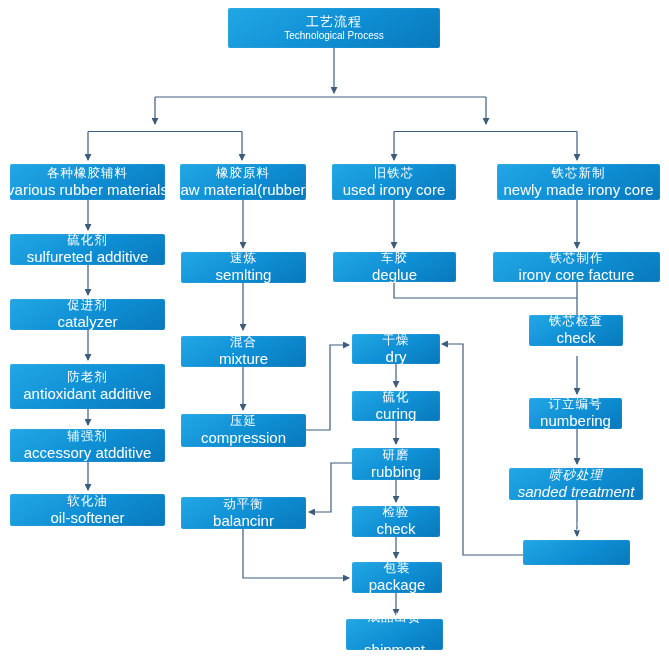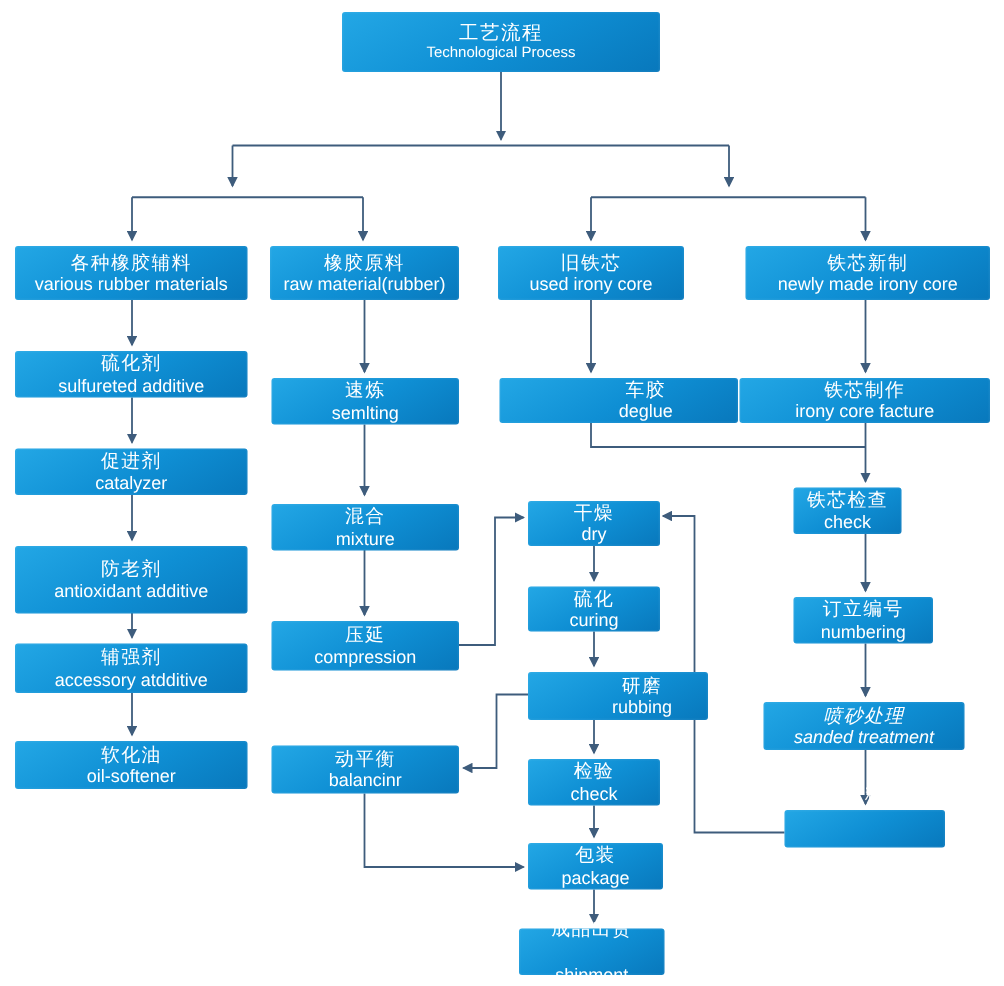--- a/index.html
+++ b/index.html
@@ -8,21 +8,21 @@
     font-family:"Liberation Sans","DejaVu Sans",sans-serif;
   }
   #wires{position:absolute;left:0;top:0;width:669px;height:657px;}
   .node{
     position:absolute;display:flex;flex-direction:column;align-items:center;justify-content:center;
     background:linear-gradient(150deg,#23a7e5 0%,#0f8fd4 52%,#0878bc 100%);
     color:#ffffff;text-align:right;border-radius:2px;line-height:1.18;
     box-shadow:inset 0 0 0 1px rgba(255,255,255,0.05);
   }
   .zh{font-size:12.5px;letter-spacing:1px;white-space:nowrap;}
-  .en{font-size:12px;white-space:nowrap;}
+  .en{font-size:15px;white-space:nowrap;}
   .title-node .zh{font-size:13px;}
   .title-node .en{font-size:10px;}
   path.wire{fill:none;stroke:#3e5c7c;stroke-width:1.2;}
 </style>
 </head>
 <body>
 
 <div id="canvas">
 
   <svg id="wires" viewBox="0 0 669 657">
@@ -125,34 +125,34 @@
   </div>
   <div class="node" style="left:181px;top:497px;width:125px;height:32px;">
     <span class="zh">动平衡</span>
     <span class="en">balancinr</span>
   </div>
 
   <div class="node" style="left:332px;top:164px;width:124px;height:36px;">
     <span class="zh">旧铁芯</span>
     <span class="en">used irony core</span>
   </div>
-  <div class="node" style="left:333px;top:252px;width:123px;height:30px;padding-left:36px;">
+  <div class="node" style="left:333px;top:252px;width:123px;height:30px;">
     <span class="zh">车胶</span>
     <span class="en">deglue</span>
   </div>
 
   <div class="node" style="left:352px;top:334px;width:88px;height:30px;">
     <span class="zh">干燥</span>
     <span class="en">dry</span>
   </div>
   <div class="node" style="left:352px;top:391px;width:88px;height:30px;">
     <span class="zh">硫化</span>
     <span class="en">curing</span>
   </div>
-  <div class="node" style="left:352px;top:448px;width:88px;height:32px;padding-left:32px;">
+  <div class="node" style="left:352px;top:448px;width:88px;height:32px;">
     <span class="zh">研磨</span>
     <span class="en">rubbing</span>
   </div>
   <div class="node" style="left:352px;top:506px;width:88px;height:31px;">
     <span class="zh">检验</span>
     <span class="en">check</span>
   </div>
   <div class="node" style="left:352px;top:562px;width:90px;height:31px;">
     <span class="zh">包装</span>
     <span class="en">package</span>
@@ -163,21 +163,21 @@
   </div>
 
   <div class="node" style="left:497px;top:164px;width:163px;height:36px;">
     <span class="zh">铁芯新制</span>
     <span class="en">newly made irony core</span>
   </div>
   <div class="node" style="left:493px;top:252px;width:167px;height:30px;">
     <span class="zh">铁芯制作</span>
     <span class="en">irony core facture</span>
   </div>
-  <div class="node" style="left:529px;top:325px;width:72px;height:31px;">
+  <div class="node" style="left:529px;top:315px;width:94px;height:31px;">
     <span class="zh">铁芯检查</span>
     <span class="en">check</span>
   </div>
   <div class="node" style="left:529px;top:398px;width:93px;height:31px;">
     <span class="zh">订立编号</span>
     <span class="en">numbering</span>
   </div>
   <div class="node" style="left:509px;top:468px;width:134px;height:32px;font-style:italic;">
     <span class="zh">喷砂处理</span>
     <span class="en">sanded treatment</span>

